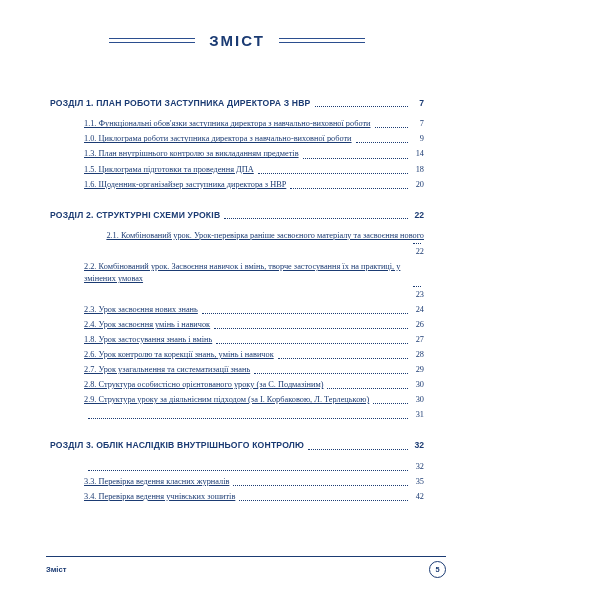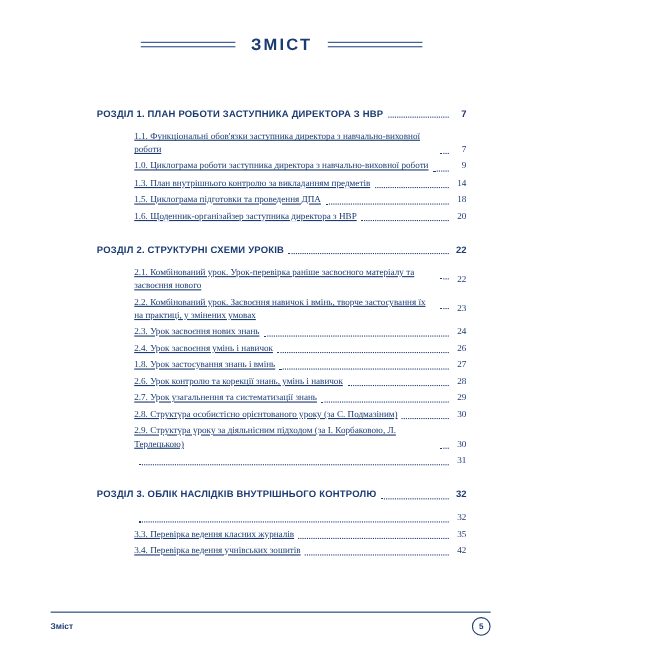--- a/index.html
+++ b/index.html
@@ -12,21 +12,21 @@
     background: #ffffff;
     font-family: "Liberation Serif", serif;
     color: #1b3b73;
     overflow: hidden;
   }
   .page {
     position: relative;
     width: 492px;
     height: 600px;
     box-sizing: border-box;
-    padding: 26px 46px 0 66px;
+    padding: 26px 46px 0 28px;
     border-radius: 10px;
   }
 
   
   .header {
     display: flex;
     align-items: center;
     justify-content: center;
     gap: 14px;
     margin-top: 6px;
@@ -112,21 +112,22 @@
   .sub {
     padding-left: 34px;
   }
   .sub .label,
   .sub .page-num {
     font-family: "Liberation Serif", serif;
     font-weight: normal;
     font-size: 8.3px;
   }
   .sub.multiline {
-    align-items: center;
+    align-items: flex-end;
+    flex-direction: column;
   }
   .sub .label.wrap {
     display: block;
     text-decoration: underline;
   }
 
   
   .footer {
     position: absolute;
     left: 46px;

